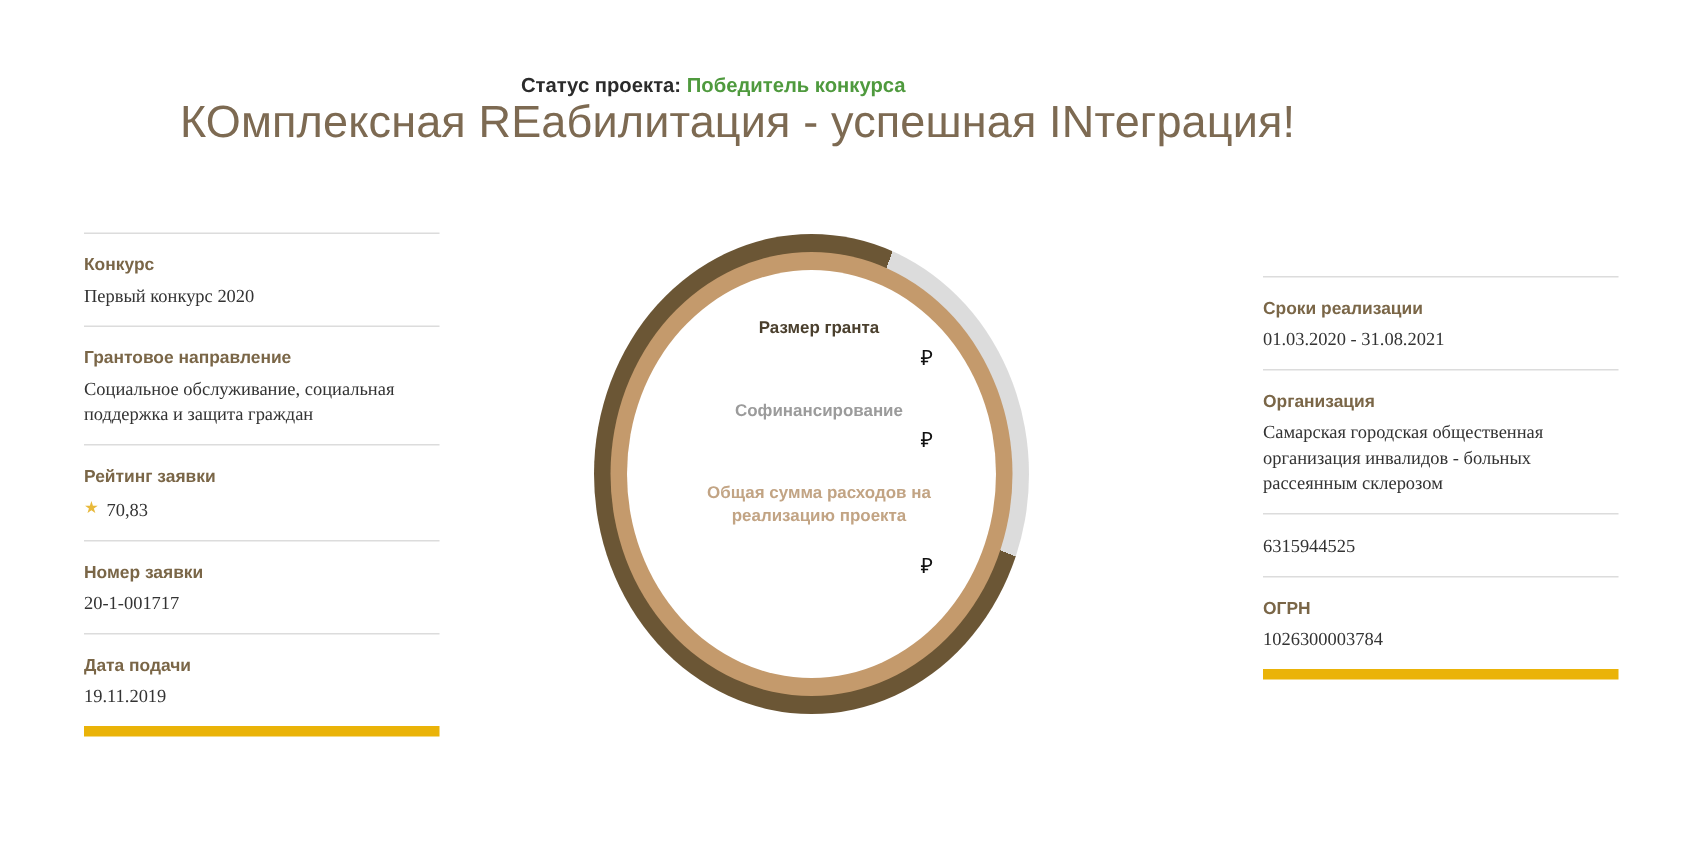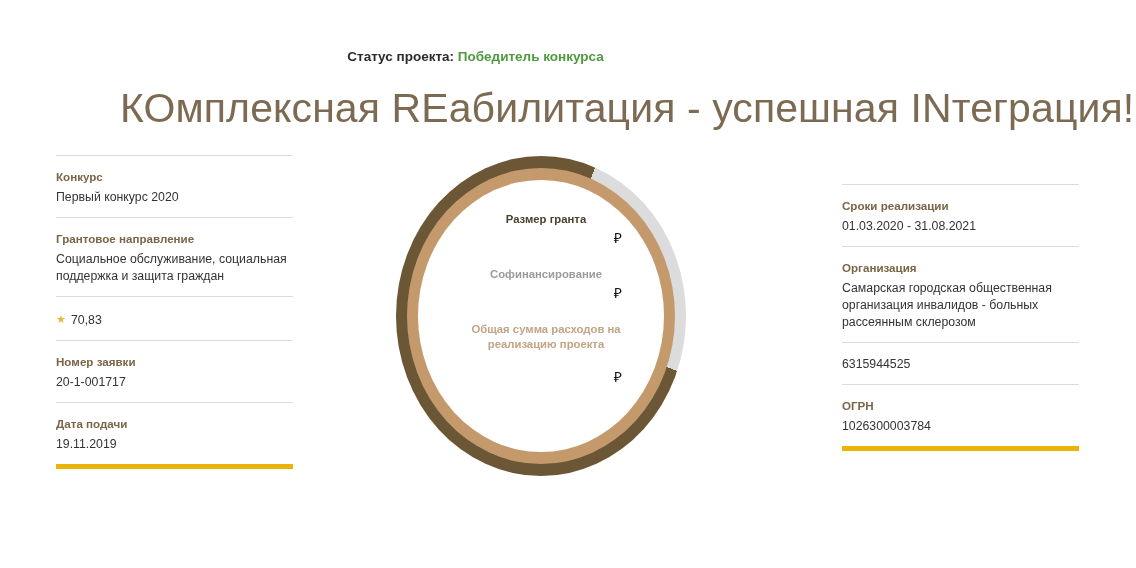--- a/index.html
+++ b/index.html
@@ -31,23 +31,23 @@
     white-space: nowrap;
   }
   .status-line .status-value {
     color: #4f9a3e;
     font-weight: bold;
   }
 
   .project-title {
     position: absolute;
     left: 120px; right: 120px;
-    top: 88px;
+    top: 62px;
     text-align: right;
-    font-size: 41px;
+    font-size: 30px;
     font-weight: 400;
     line-height: 40px;
     color: #7d6a52;
     letter-spacing: 0.1px;
     white-space: nowrap;
   }
 
   
   .panel {
     position: absolute;
@@ -55,34 +55,35 @@
     width: 237px;
   }
   .panel.left  { left: 56px; }
   .panel.right { left: 842px; margin-top: 29px; }
 
   .info-row {
     border-top: 1px solid #dcdcdc;
     padding: 13px 0 11px 0;
     text-align: left;
   }
-  .info-row:last-child { border-bottom: 5px solid #eab308; }
+  .info-row:last-child { border-bottom: 7px solid #eab308; }
 
   .info-label {
     font-size: 11.6px;
     font-weight: bold;
     color: #7a6647;
     line-height: 16px;
     margin-bottom: 4px;
   }
   .info-value {
     font-size: 12.3px;
     font-weight: 400;
     color: #333333;
     line-height: 17px;
+    font-family: Liberation Serif, serif;
   }
   .rating-value {
     display: inline-flex;
     align-items: center;
     justify-content: center;
     gap: 4px;
   }
   .star-icon {
     display: inline-block;
     width: 11px; height: 11px;
@@ -171,20 +172,21 @@
       <div class="info-label">Конкурс</div>
       <div class="info-value">Первый конкурс 2020</div>
     </div>
 
     <div class="info-row">
       <div class="info-label">Грантовое направление</div>
       <div class="info-value">Социальное обслуживание, социальная поддержка и защита граждан</div>
     </div>
 
     <div class="info-row">
+      <div class="info-label">Рейтинг заявки</div>
       <div class="info-value rating-value">
         <span class="star-icon">★</span>
         <span>70,83</span>
       </div>
     </div>
 
     <div class="info-row">
       <div class="info-label">Номер заявки</div>
       <div class="info-value">20-1-001717</div>
     </div>

